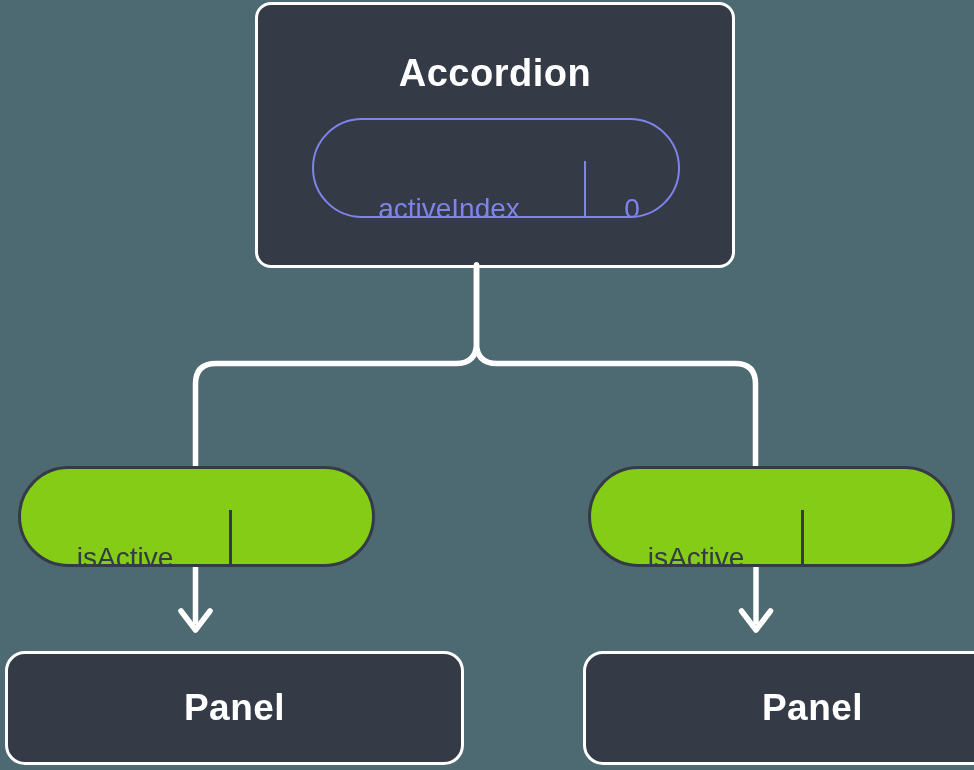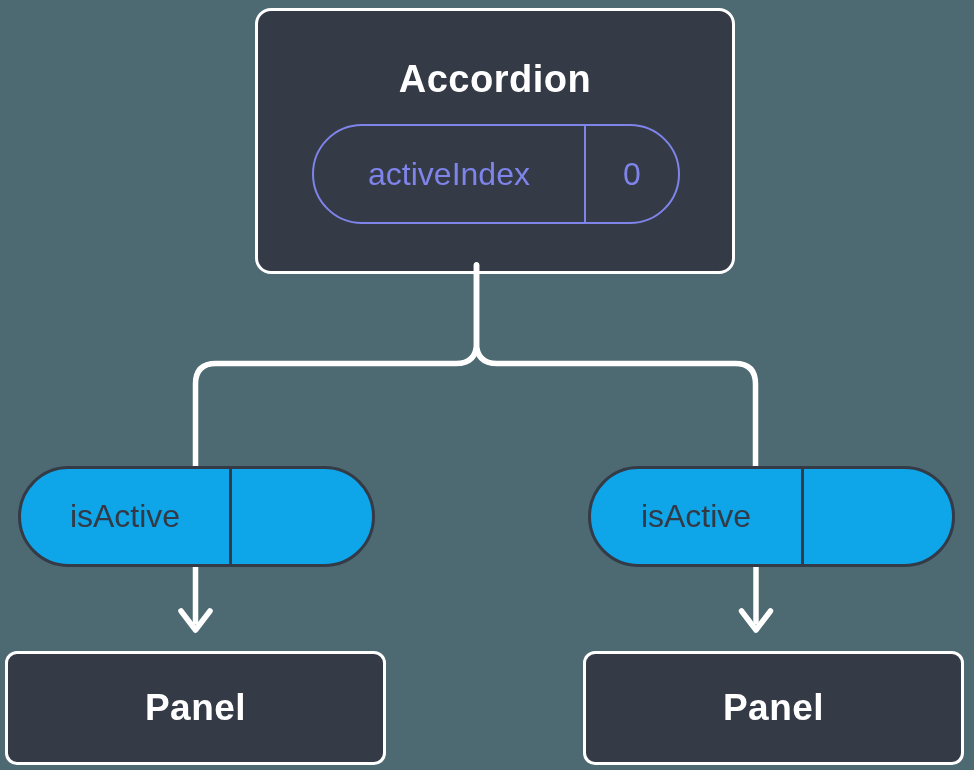--- a/index.html
+++ b/index.html
@@ -17,37 +17,37 @@
   }
   
   .node {
     position: absolute;
     box-sizing: border-box;
     background: #343A46;
     border: 3px solid #FFFFFF;
     color: #FFFFFF;
   }
   .node-root {
-    left: 255px; top: 8px;
+    left: 255px; top: 2px;
     width: 480px; height: 266px;
     border-radius: 16px;
   }
   .node-root-title {
     position: absolute;
     top: 47px; left: 0;
     width: 100%;
     text-align: center;
     font-size: 38px;
     line-height: 42px;
     font-weight: 600;
     letter-spacing: 0.5px;
   }
   .node-panel {
-    width: 381px; height: 114px;
-    border-radius: 12px;
+    width: 459px; height: 114px;
+    border-radius: 20px;
     display: flex;
     align-items: center;
     justify-content: center;
     font-size: 37px;
     font-weight: 600;
     letter-spacing: 0.5px;
   }
   .node-panel.left  { left: 5px;   top: 651px; }
   .node-panel.right { left: 583px; top: 651px; }
 
@@ -58,38 +58,39 @@
     display: flex;
     border-radius: 60px;
     overflow: hidden;
   }
   .pill-cell {
     display: flex;
     align-items: center;
     justify-content: center;
     box-sizing: border-box;
     height: 100%;
-    font-size: 32px;
+    font-size: 28px;
+    margin-top: 41px;
   }
   
   .pill-state {
     left: 54px; top: 113px;
     width: 368px; height: 100px;
     border: 2.5px solid #7E84E9;
     background: transparent;
     color: #7E84E9;
   }
   .pill-state .pill-cell.name { width: 272px; border-right: 2.5px solid #7E84E9; }
   .pill-state .pill-cell.value { flex: 1; }
 
   
   .pill-prop {
     top: 466px;
     height: 101px;
-    background: #0ea5e9;
+    background: #84cc16;
     border: 3px solid #343A46;
     color: #333A45;
   }
   .pill-prop .pill-cell.name { border-right: 3px solid #343A46; }
   .pill-prop .pill-cell.value { flex: 1; }
   .pill-prop.left  { left: 18px;  width: 357px; }
   .pill-prop.left  .pill-cell.name { width: 211px; }
   .pill-prop.right { left: 588px; width: 367px; }
   .pill-prop.right .pill-cell.name { width: 213px; }
 

